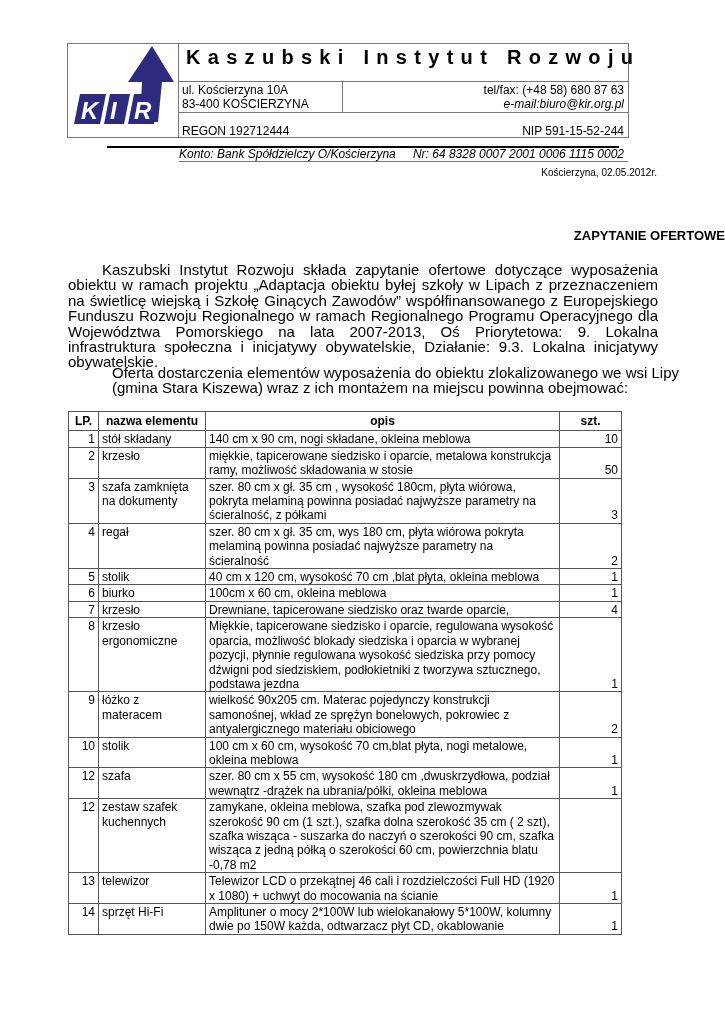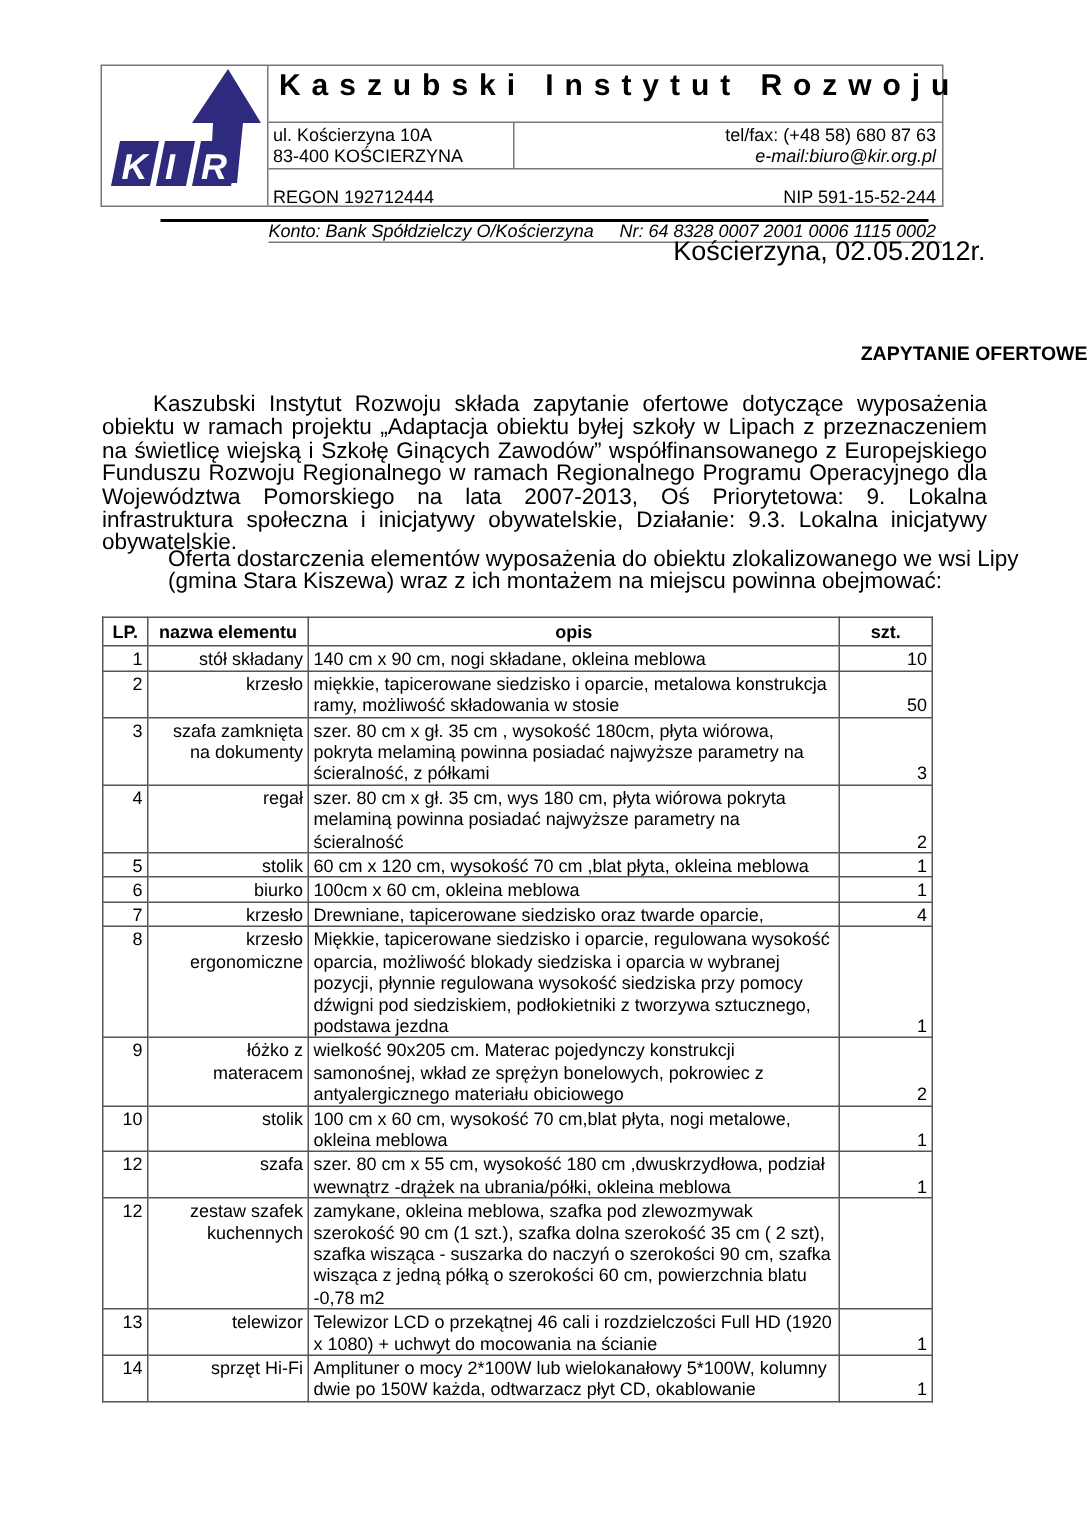--- a/index.html
+++ b/index.html
@@ -11,34 +11,34 @@
     .letterhead { left:67px; top:43px; width:562px; height:95px; border:1px solid #777; box-sizing:border-box; }
     .logo-cell { left:0; top:0; width:111px; height:93px; border-right:1px solid #777; box-sizing:border-box; }
     .org-title { left:118px; top:2px; font-size:20px; font-weight:bold; letter-spacing:7.3px; white-space:nowrap; }
     .addr-row { left:111px; top:37px; width:449px; height:30px; border-top:1px solid #777; border-bottom:1px solid #777; }
     .addr-left { left:0; top:0; width:163px; height:30px; border-right:1px solid #777; }
     .lh-text { font-size:12px; line-height:14px; white-space:nowrap; }
     .konto-row { left:111px; top:67px; width:449px; height:14px; border-bottom:1px solid #777; font-style:italic;margin-top:36px; }
     .regon-row { left:111px; top:81px; width:449px; height:12px; }
     .hr-line { left:107px; top:146px; width:512px; height:2px; background:#000; }
 
-    .date { right:68px; top:157px; font-size:18px; }
+    .date { right:68px; top:167px; font-size:10px; }
     .doc-title { left:0; width:725px; top:228px; text-align:right; font-size:13px; font-weight:bold; }
 
     .para { left:68px; width:590px; font-size:15px; line-height:15.4px; text-align:justify; }
     .para1 { top:262px; }
     .para1 .indent { display:inline-block; width:34px; }
     .para2 { top:365px; text-align:left;margin-left:44px; }
 
     
     table.items { position:absolute; left:68px; top:411px; width:554px; border-collapse:collapse; font-size:12px; line-height:14.4px; }
     table.items td, table.items th { border:1px solid #555; vertical-align:top; padding:0 3px; }
     table.items th { font-weight:bold; text-align:center; padding:2px 3px; }
     table.items td.lp { text-align:right; width:23px; padding-top:1px; }
-    table.items td.name { width:100px; padding-top:1px;text-align:right; }
+    table.items td.name { width:100px; padding-top:1px; }
     table.items td.opis { padding-top:1px; }
     table.items td.szt { width:55px; text-align:right; vertical-align:bottom; padding-bottom:0; }
   </style>
 </head>
 <body>
 
 <div class="abs letterhead">
   <div class="abs logo-cell">
     <svg width="110" height="93" viewBox="0 0 110 93">
 
@@ -108,21 +108,21 @@
       </tr>
       <tr>
         <td class="lp">4</td>
         <td class="name">regał</td>
         <td class="opis">szer. 80 cm x gł. 35 cm, wys 180 cm, płyta wiórowa pokryta melaminą powinna posiadać najwyższe parametry na ścieralność</td>
         <td class="szt">2</td>
       </tr>
       <tr>
         <td class="lp">5</td>
         <td class="name">stolik</td>
-        <td class="opis">60 cm x 120 cm, wysokość 70 cm ,blat płyta, okleina meblowa</td>
+        <td class="opis">40 cm x 120 cm, wysokość 70 cm ,blat płyta, okleina meblowa</td>
         <td class="szt">1</td>
       </tr>
       <tr>
         <td class="lp">6</td>
         <td class="name">biurko</td>
         <td class="opis">100cm x 60 cm, okleina meblowa</td>
         <td class="szt">1</td>
       </tr>
       <tr>
         <td class="lp">7</td>

